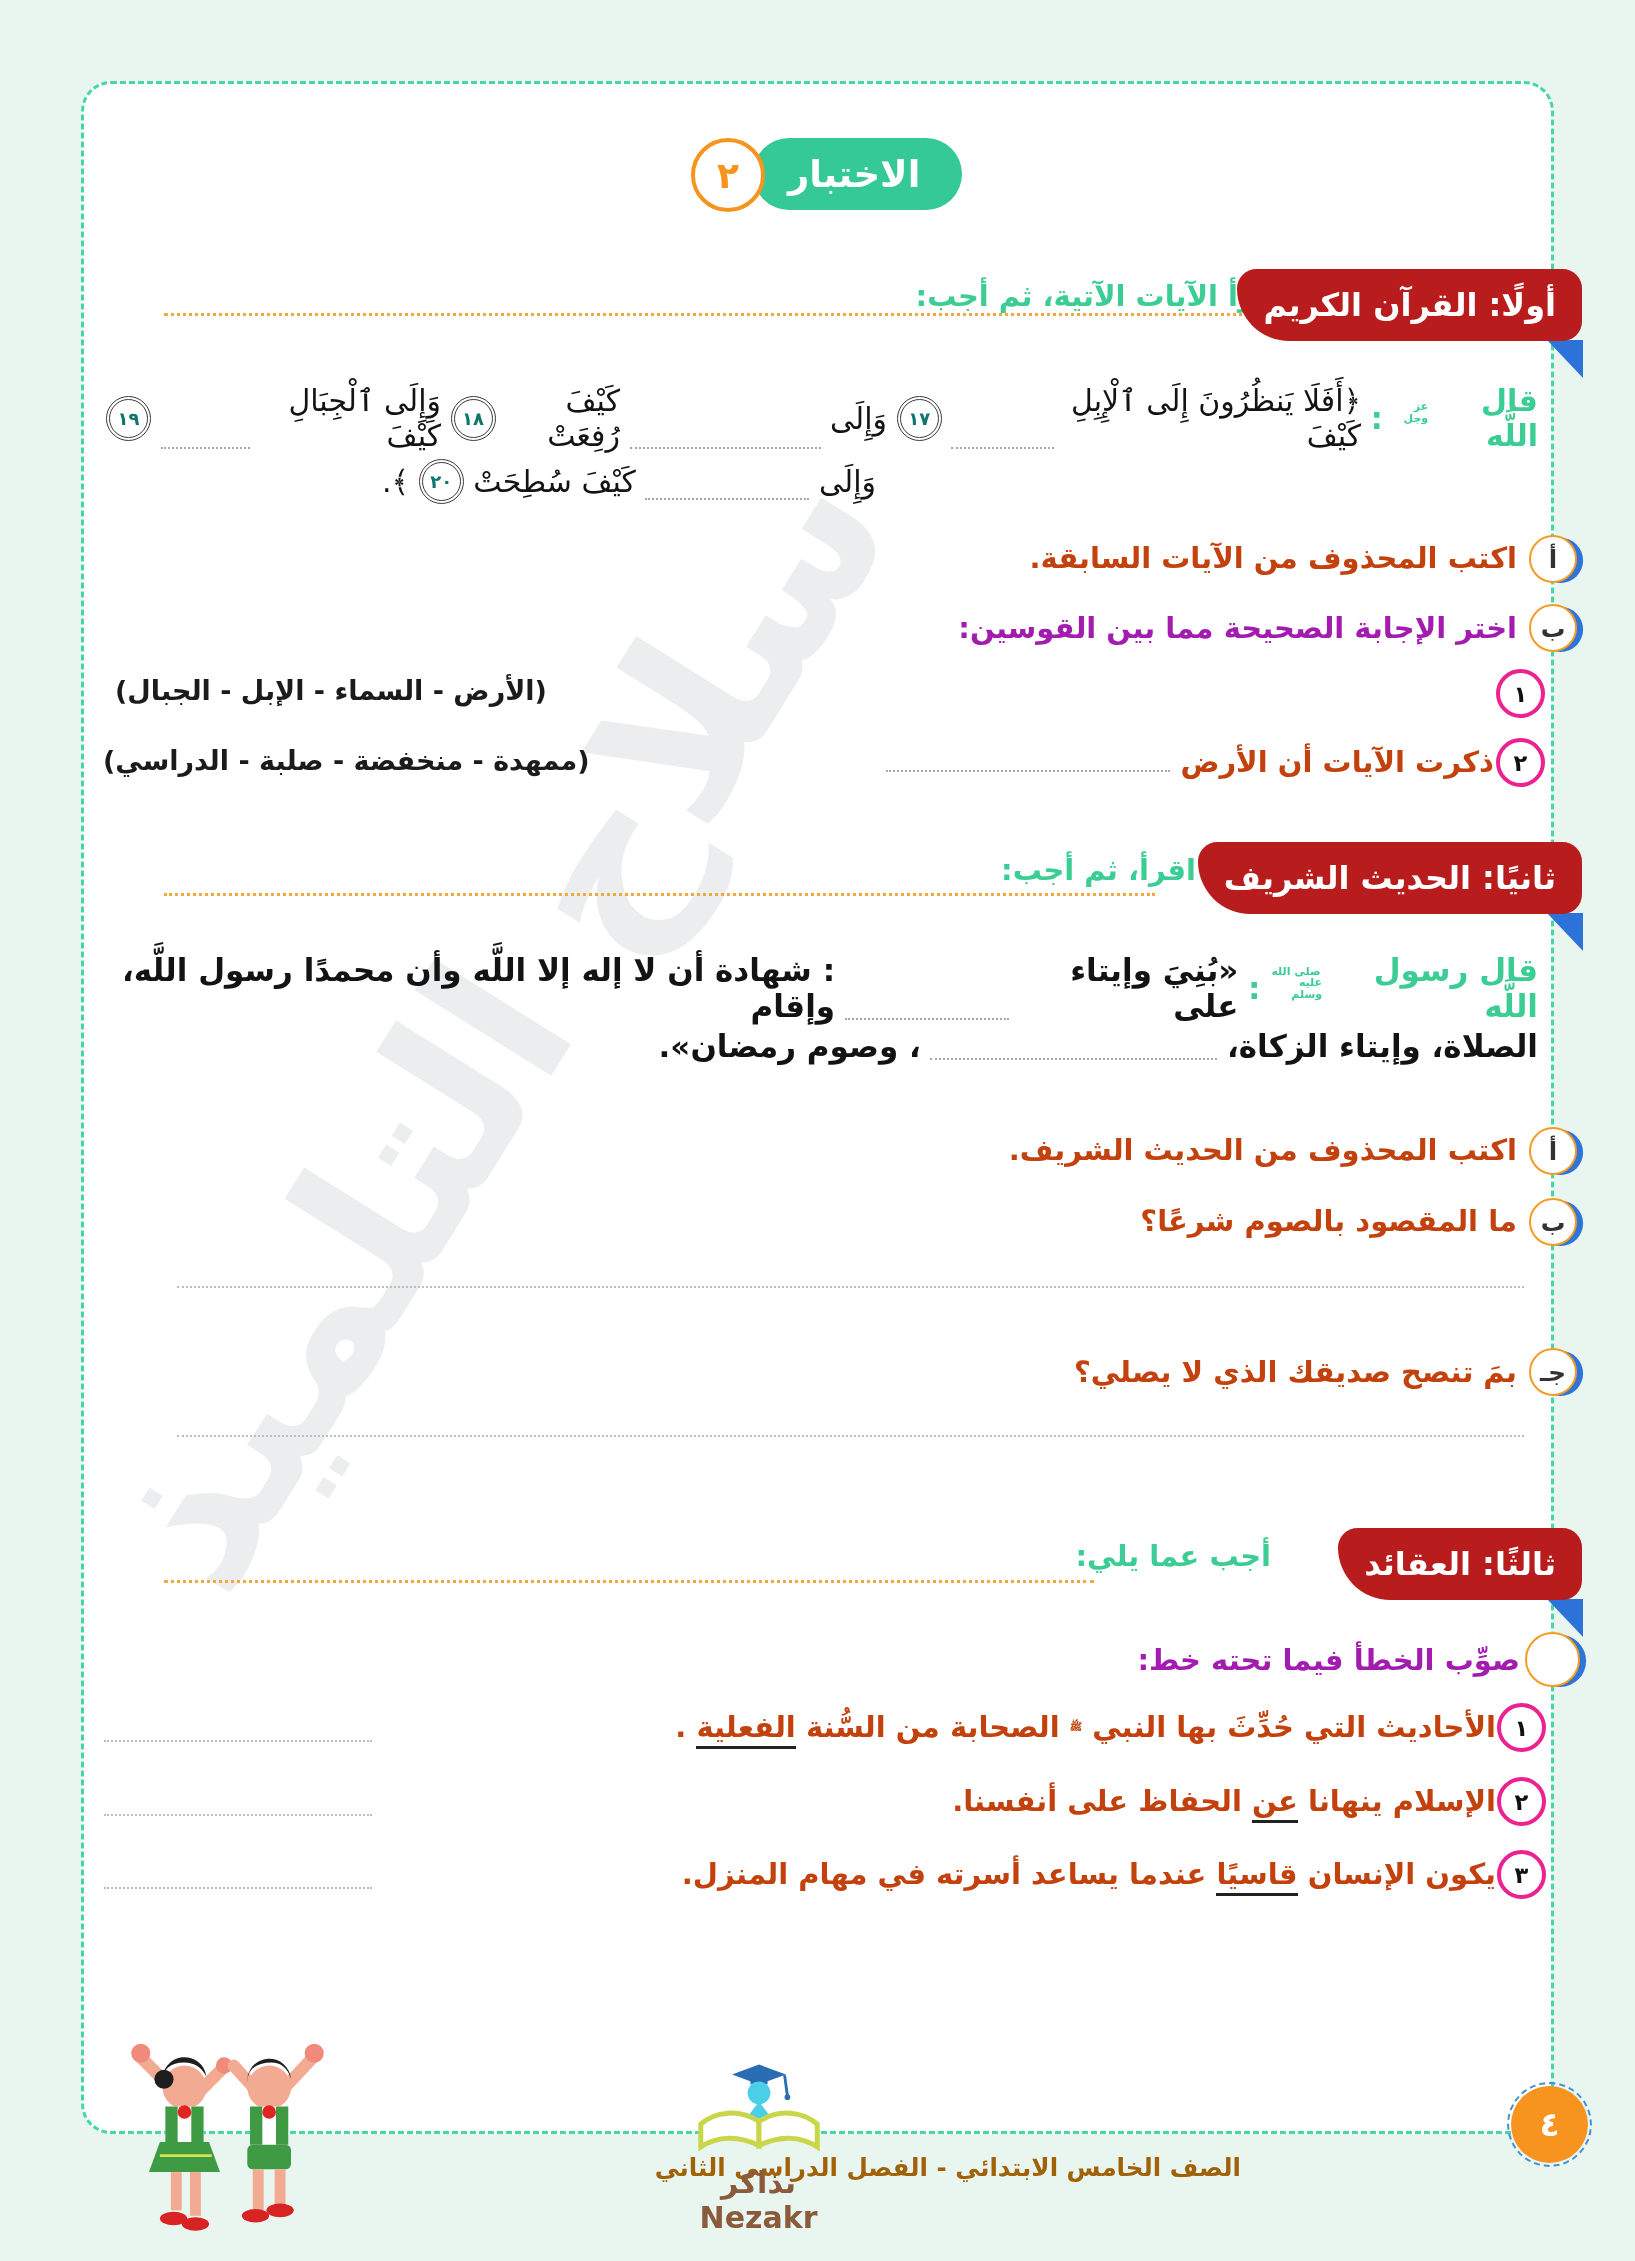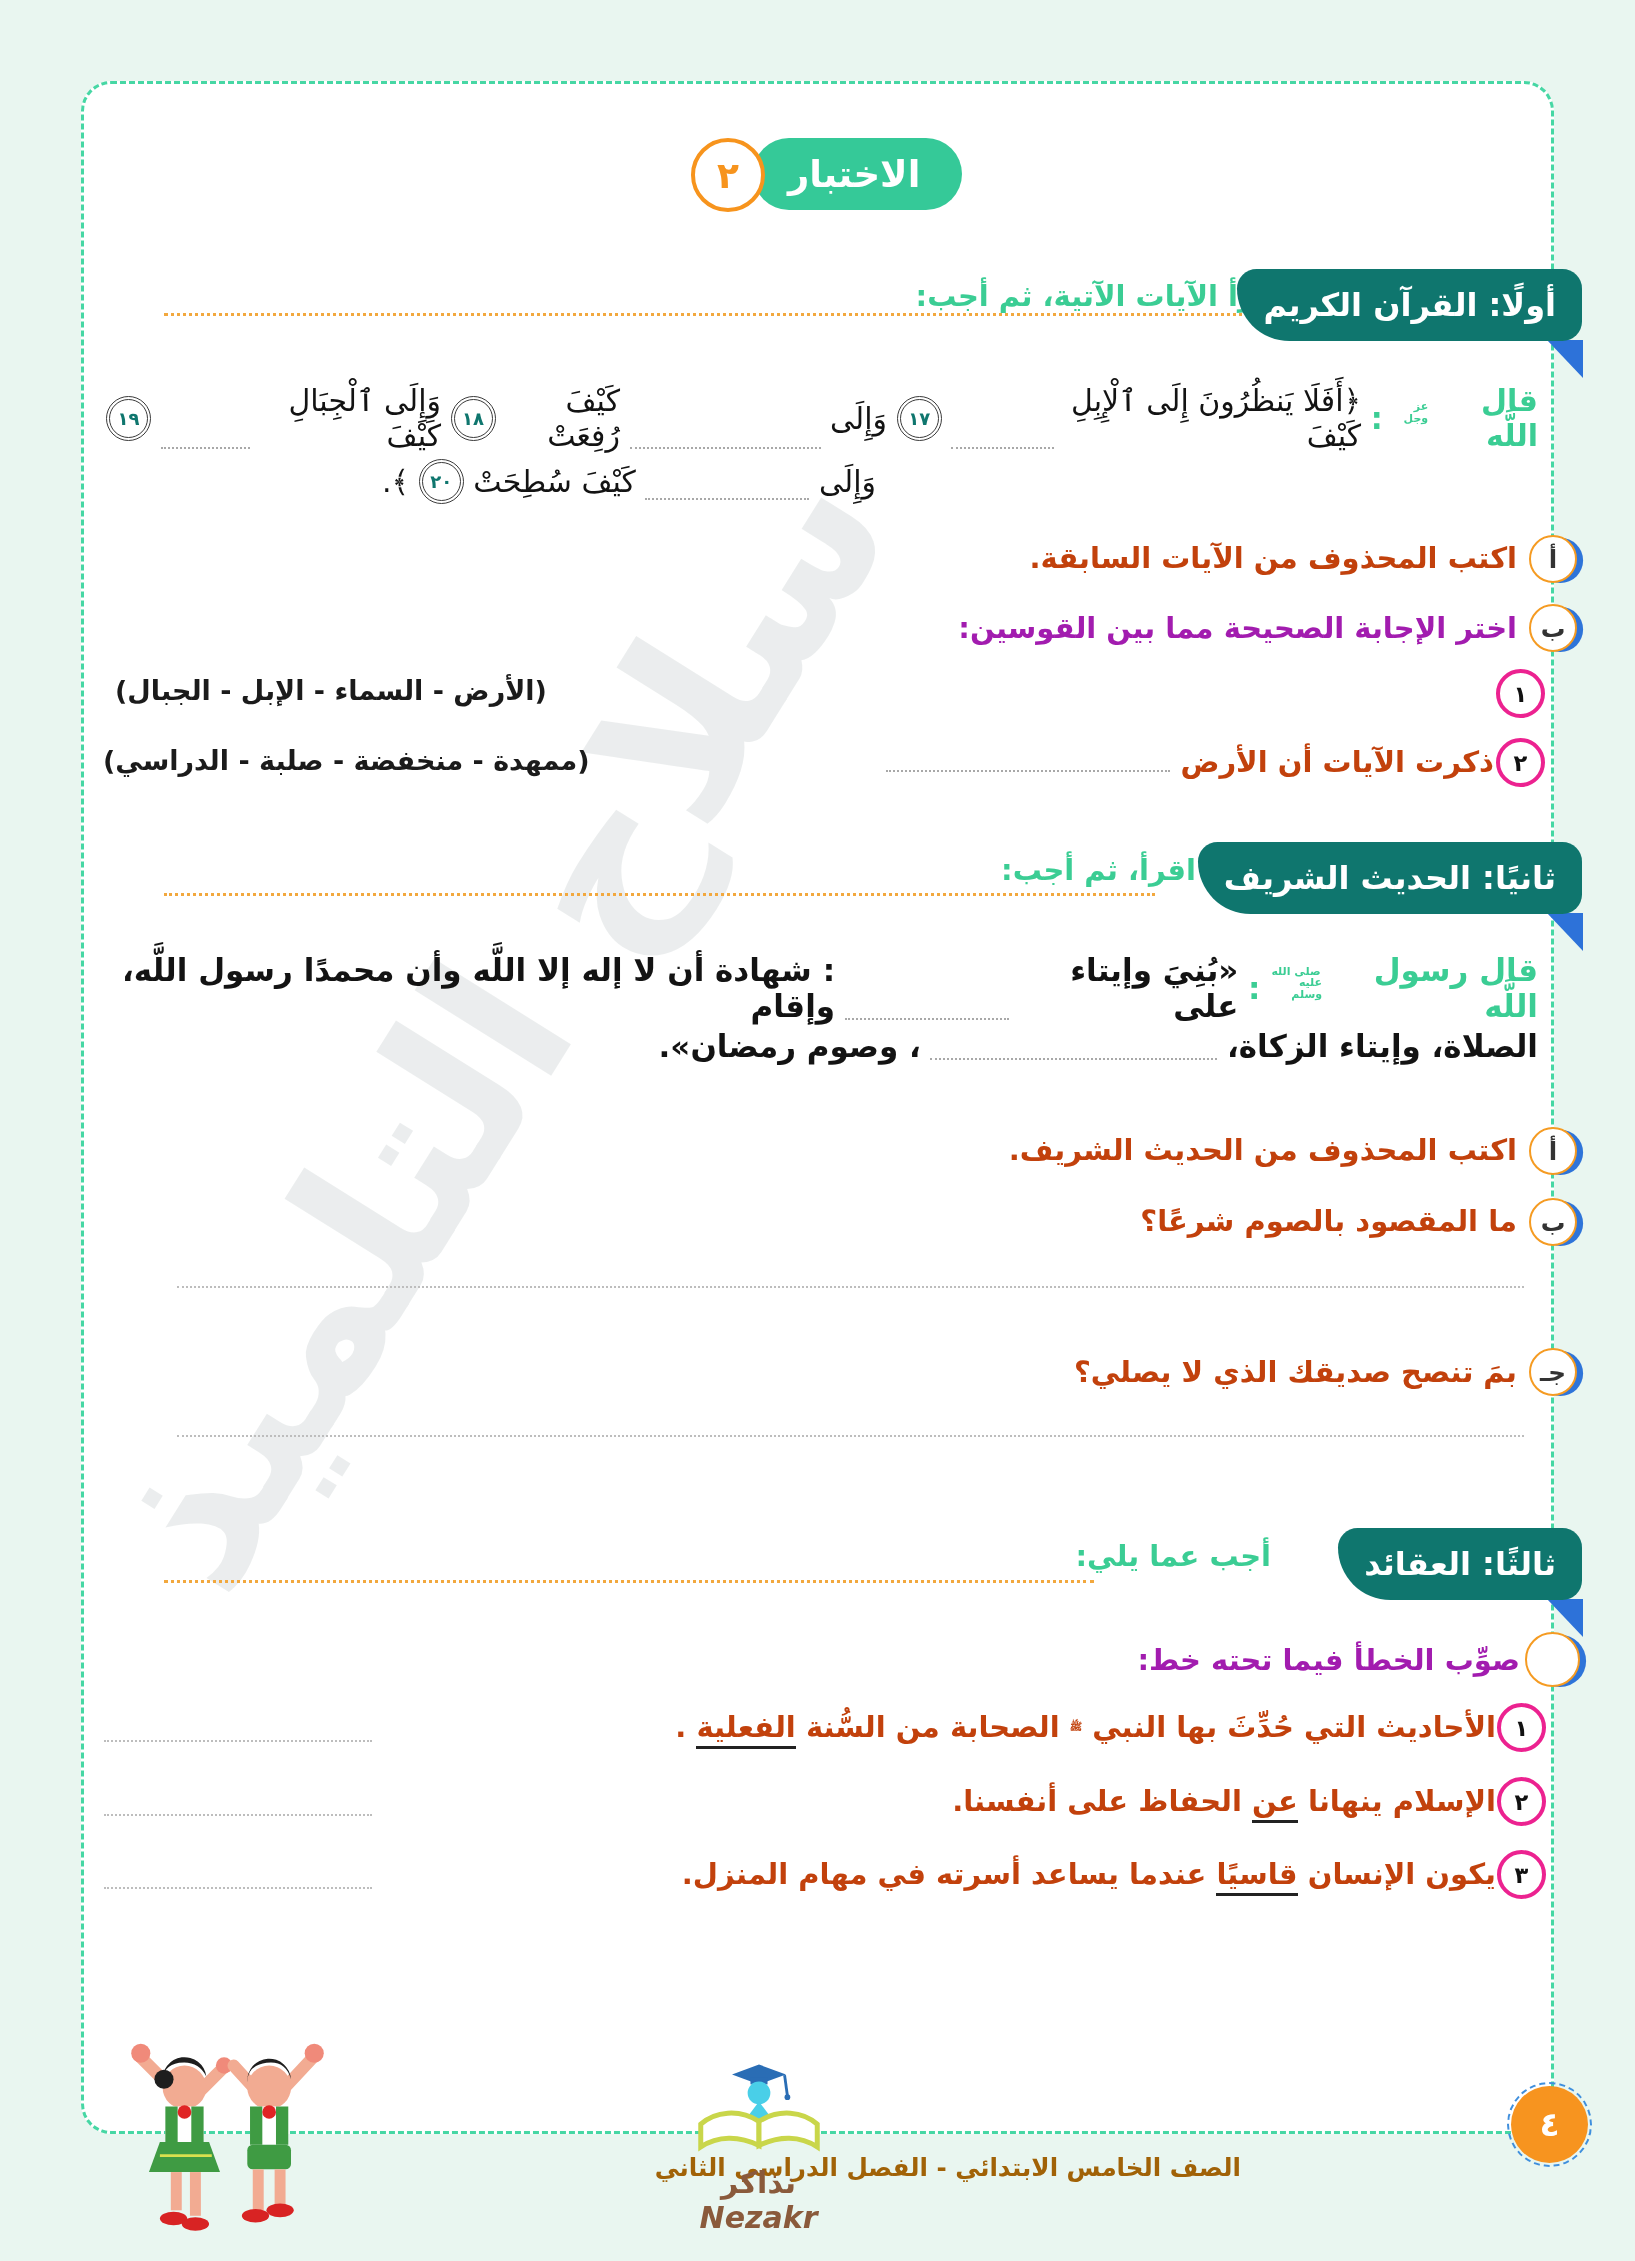--- a/index.html
+++ b/index.html
@@ -11,21 +11,21 @@
         font-size:212px;font-weight:700;color:#6b7d80;opacity:.13;transform:rotate(-58deg);
         pointer-events:none;white-space:nowrap;}
   
   .title-pill{position:absolute;top:138px;right:673px;width:202px;height:72px;background:#35c998;
         border-radius:37px;color:#fff;font-size:37px;font-weight:700;display:flex;align-items:center;
         justify-content:center;padding-right:6.8px;}
   .title-circle{position:absolute;top:138px;right:870px;width:66px;height:66px;background:#fff;
         border:4.1px solid #f7941d;border-radius:50%;color:#f7941d;font-size:36px;font-weight:700;
         display:flex;align-items:center;justify-content:center;z-index:2;}
   
-  .sec-badge{position:absolute;right:53px;height:72px;background:#0f766e;color:#fff;
+  .sec-badge{position:absolute;right:53px;height:72px;background:#b91c1c;color:#fff;
         font-size:32px;font-weight:700;display:flex;align-items:center;padding:0 26px;
         border-radius:20.5px 20.5px 20.5px 55px;z-index:3;}
   .sec-prompt{position:absolute;color:#3bcd94;font-size:29px;font-weight:700;z-index:2;}
   .sec-dots{position:absolute;height:0;border-top:3.4px dotted #f2a83e;}
   .ribbon{position:absolute;right:52px;width:36px;height:38px;background:#2d72d9;
         clip-path:polygon(100% 0,0 0,100% 100%);z-index:1;}
   
   .vline{position:absolute;display:flex;align-items:center;gap:9.6px;font-size:30px;color:#131313;}
   .vline .grow{flex:1 1 auto;}
   .green{color:#3bcd94;font-weight:700;}
@@ -50,21 +50,21 @@
   .inline-blank{display:inline-block;border-bottom:2.1px dotted #a8a8a8;height:5.5px;vertical-align:baseline;}
   .underlined{border-bottom:3.4px solid #222;padding-bottom:2px;}
   .ans-line{position:absolute;height:0;border-top:2.1px dotted #bdbdbd;}
   
   .footer-grade{position:absolute;top:2153px;right:394px;font-size:24.6px;font-weight:700;color:#a16207;z-index:5;}
   .page-circle{position:absolute;top:2086px;left:1511px;width:77px;height:77px;background:#f7941f;
         border-radius:50%;outline:2.7px dashed #3f8fdd;outline-offset:2.1px;display:flex;align-items:center;
         justify-content:center;color:#fff;font-size:33px;font-weight:700;z-index:6;}
   .logo-wrap{position:absolute;left:673px;top:2056px;width:171px;text-align:center;z-index:6;}
   .brand{margin-top:2.7px;font-size:30px;font-weight:700;color:#8a5a3b;direction:rtl;}
-  .brand .en{font-style:italic;}
+  .brand .en{}
   .kids{position:absolute;left:108px;top:2038px;z-index:6;}
 </style>
 </head>
 <body>
 
 <div class="page">
 
   <div class="card"></div>
   <div class="watermark">سلاح التلميذ</div>
 

